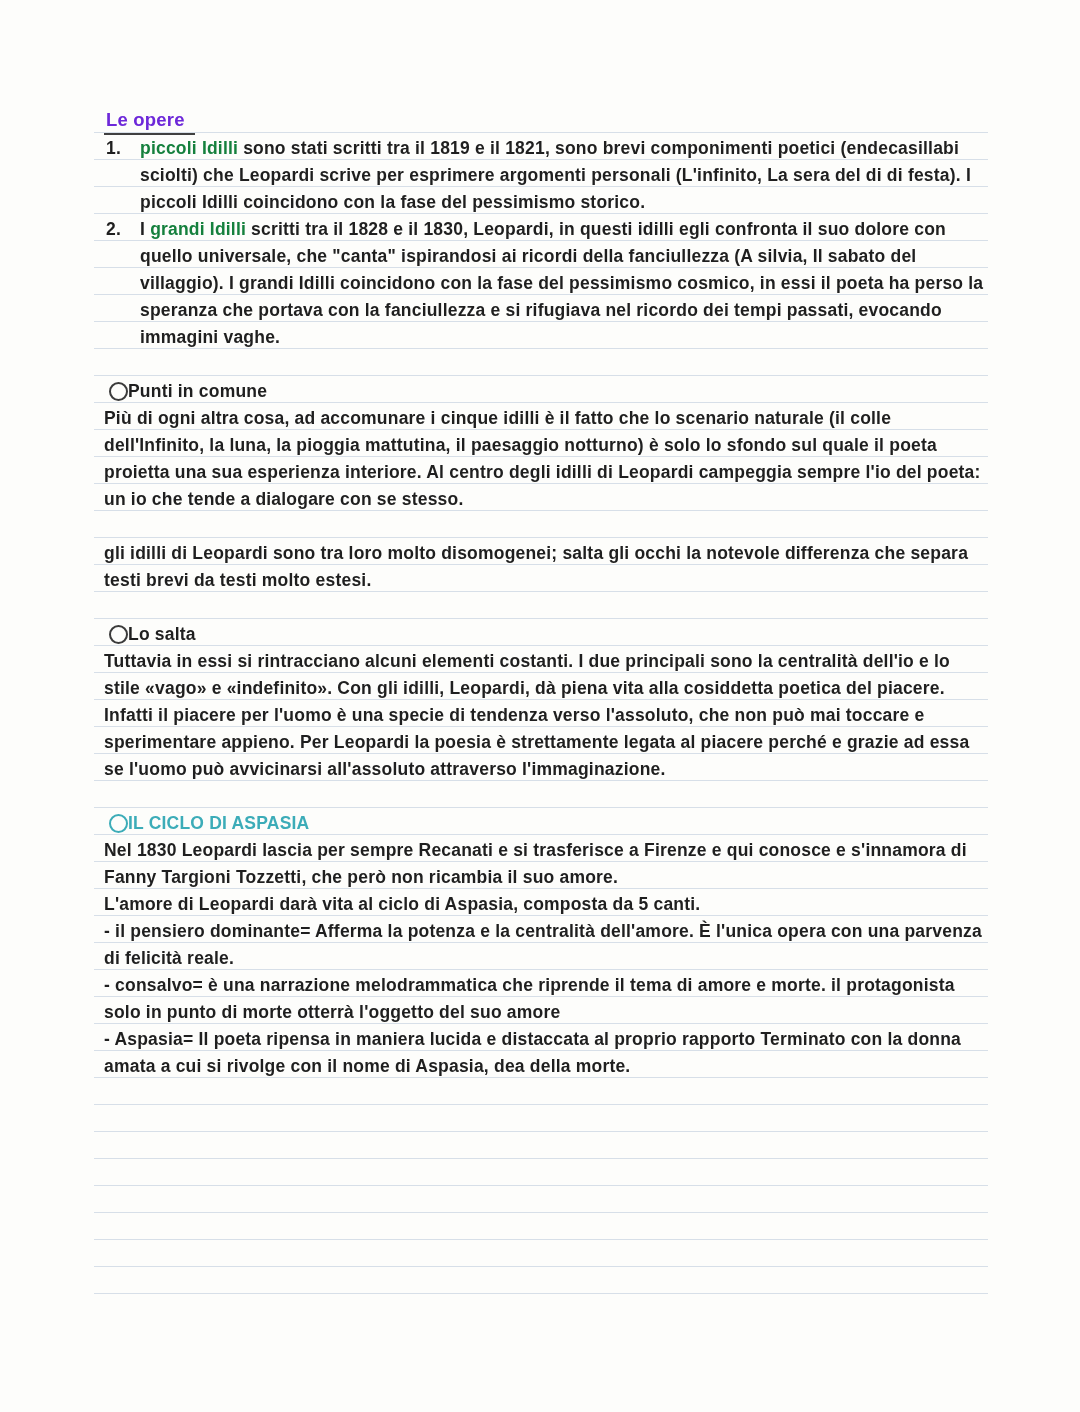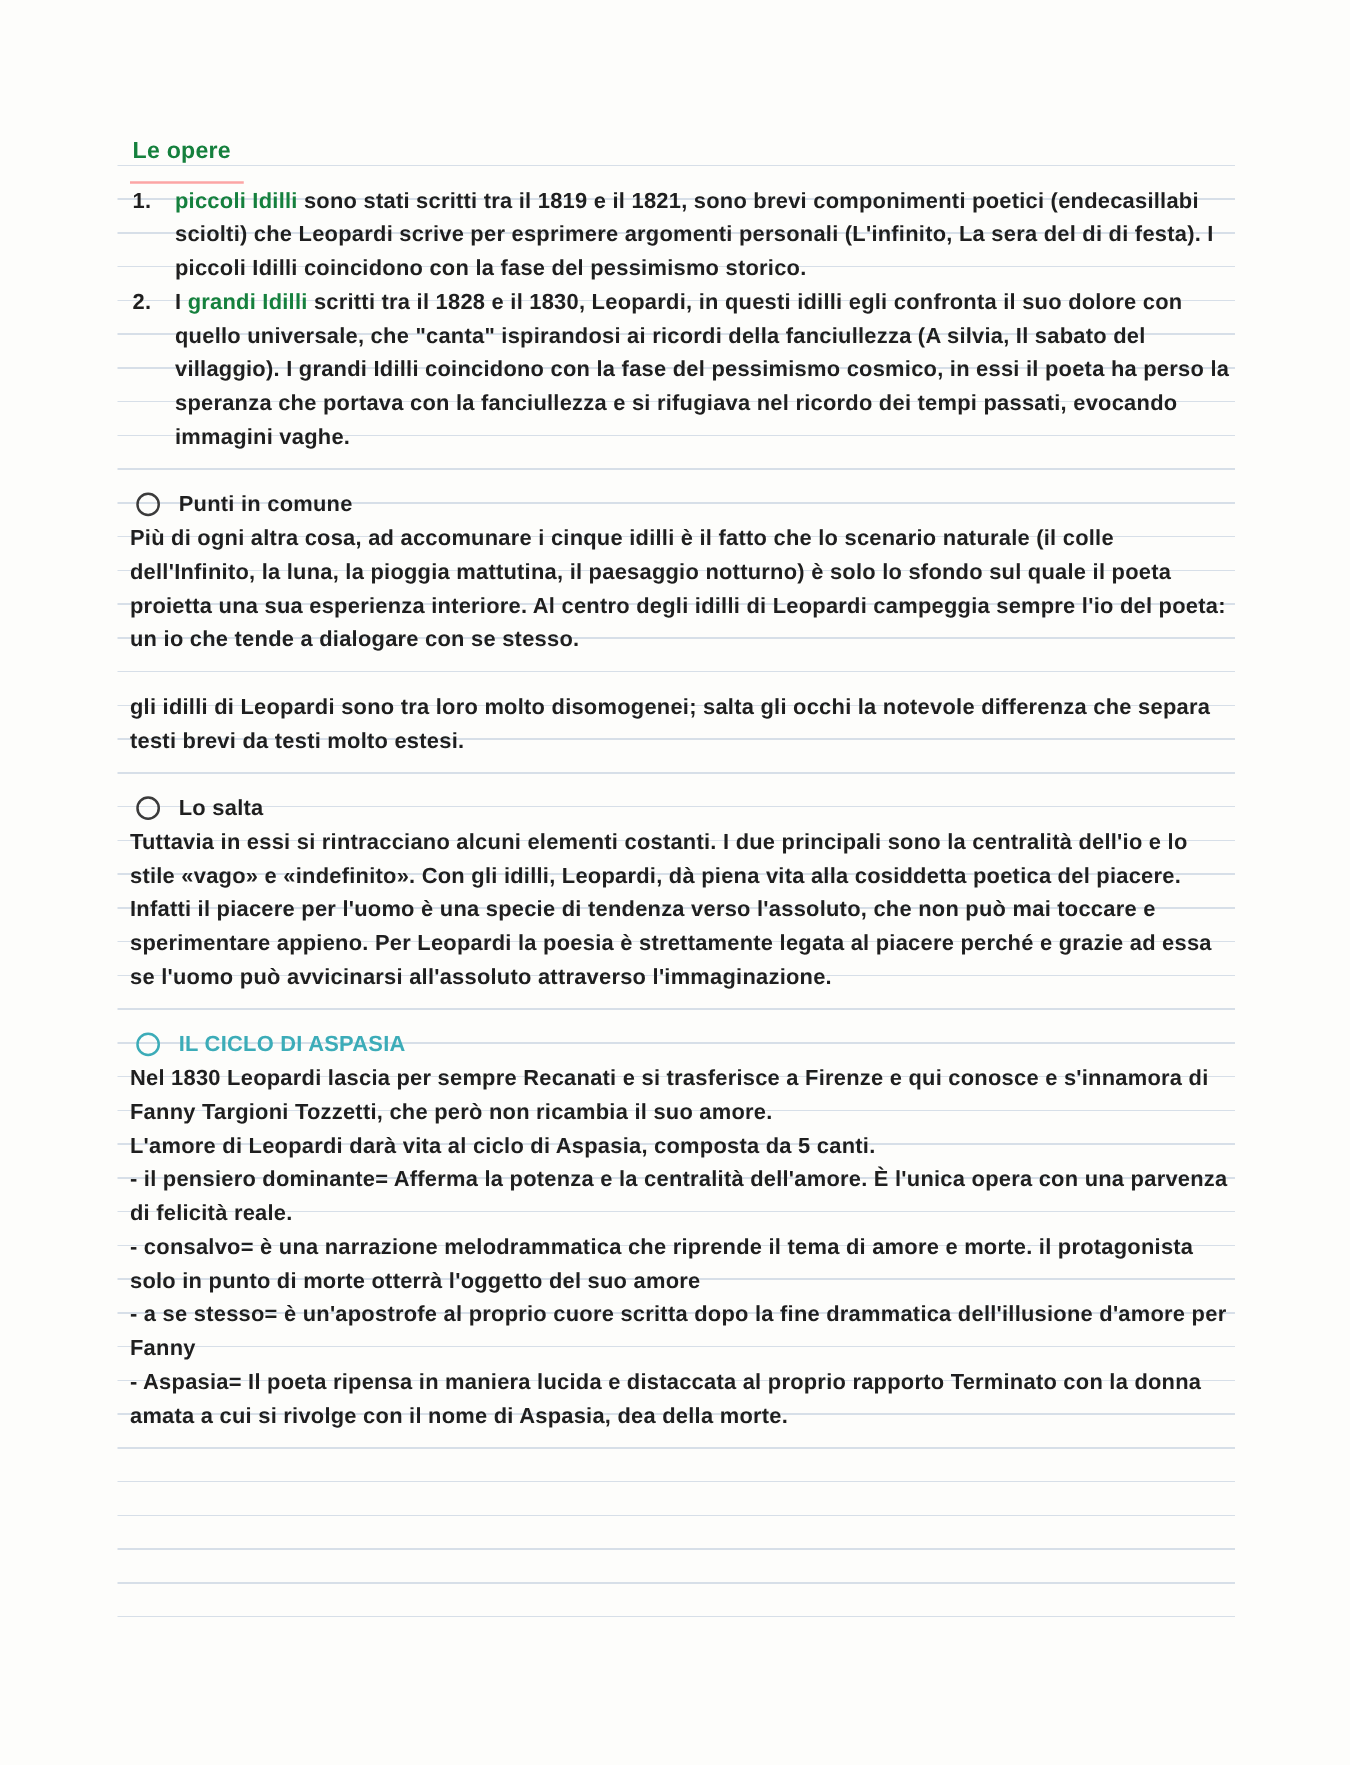--- a/index.html
+++ b/index.html
@@ -36,39 +36,38 @@
     left: 104px;
     top: 106px;
     width: 882px;
     font-size: 17.5px;
     line-height: 27px;
     letter-spacing: 0.2px;
   }
 
   .page-title {
     display: inline-block;
-    color: #15803d;
-    border-bottom: 2px solid #fca5a5;
-    padding: 0 10px 12px 2px;
+    color: #6d28d9;
+    border-bottom: 2px solid #404040;
+    padding: 0 10px 0 2px;
     margin: 0;
     font-size: 18.5px;
   }
 
   .item { position: relative; padding-left: 36px; margin: 0; }
   .item .num { position: absolute; left: 2px; top: 0; }
   .item .itext { margin: 0; }
 
   .hl { color: #15803d; }
 
   .note-section { margin-top: 27px; }
 
   .sec-head {
     display: flex;
     align-items: center;
-    gap: 15px;
     height: 27px;
     padding-left: 5px;
   }
   .bullet {
     width: 19px;
     height: 19px;
     box-sizing: border-box;
     border: 2px solid #3b3b3b;
     border-radius: 50%;
     flex: none;
@@ -123,18 +122,17 @@
 
     <section class="note-section accent">
       <div class="sec-head">
         <span class="bullet"></span>
         <span class="sec-title">IL CICLO DI ASPASIA</span>
       </div>
       <p class="para">Nel 1830 Leopardi lascia per sempre Recanati e si trasferisce a Firenze e qui conosce e s'innamora di Fanny Targioni Tozzetti, che però non ricambia il suo amore.</p>
       <p class="para">L'amore di Leopardi darà vita al ciclo di Aspasia, composta da 5 canti.</p>
       <p class="para">- il pensiero dominante= Afferma la potenza e la centralità dell'amore. È l'unica opera con una parvenza di felicità reale.</p>
       <p class="para">- consalvo= è una narrazione melodrammatica che riprende il tema di amore e morte. il protagonista solo in punto di morte otterrà l'oggetto del suo amore</p>
-      <p class="para">- a se stesso= è un'apostrofe al proprio cuore scritta dopo la fine drammatica dell'illusione d'amore per Fanny</p>
       <p class="para">- Aspasia= Il poeta ripensa in maniera lucida e distaccata al proprio rapporto Terminato con la donna amata a cui si rivolge con il nome di Aspasia, dea della morte.</p>
     </section>
 
   </div>
 </div>
 
 </body></html>

